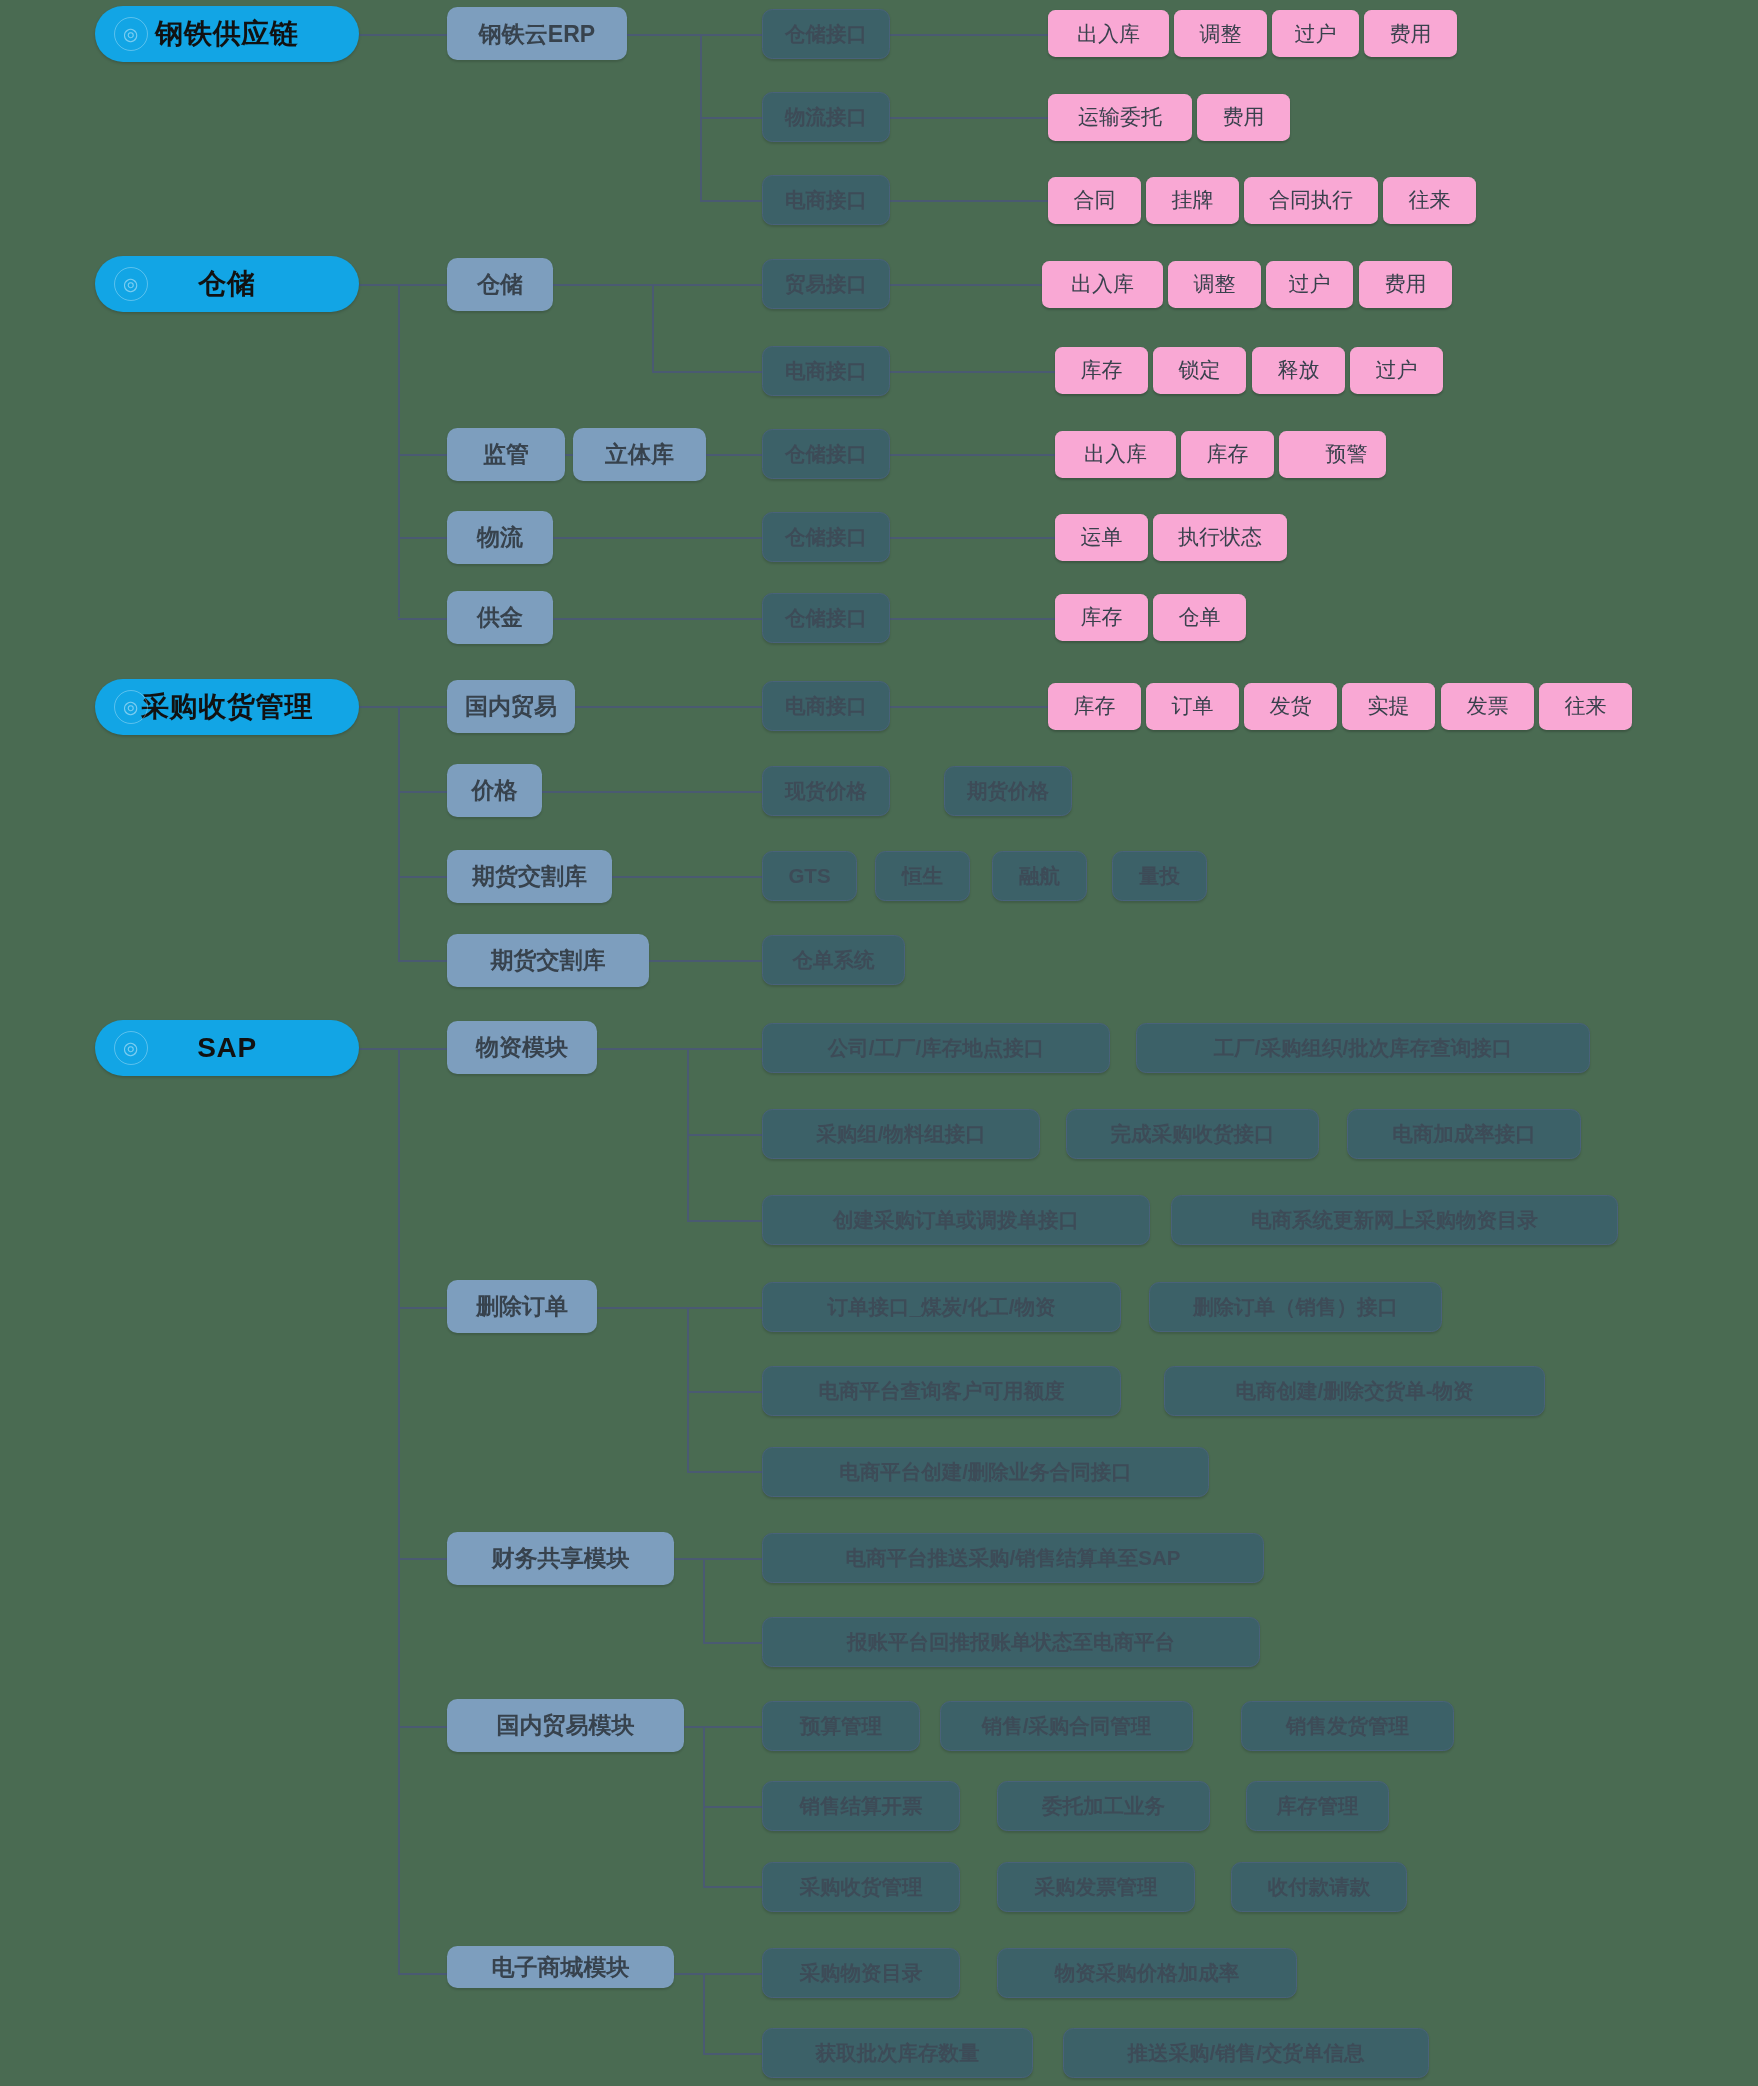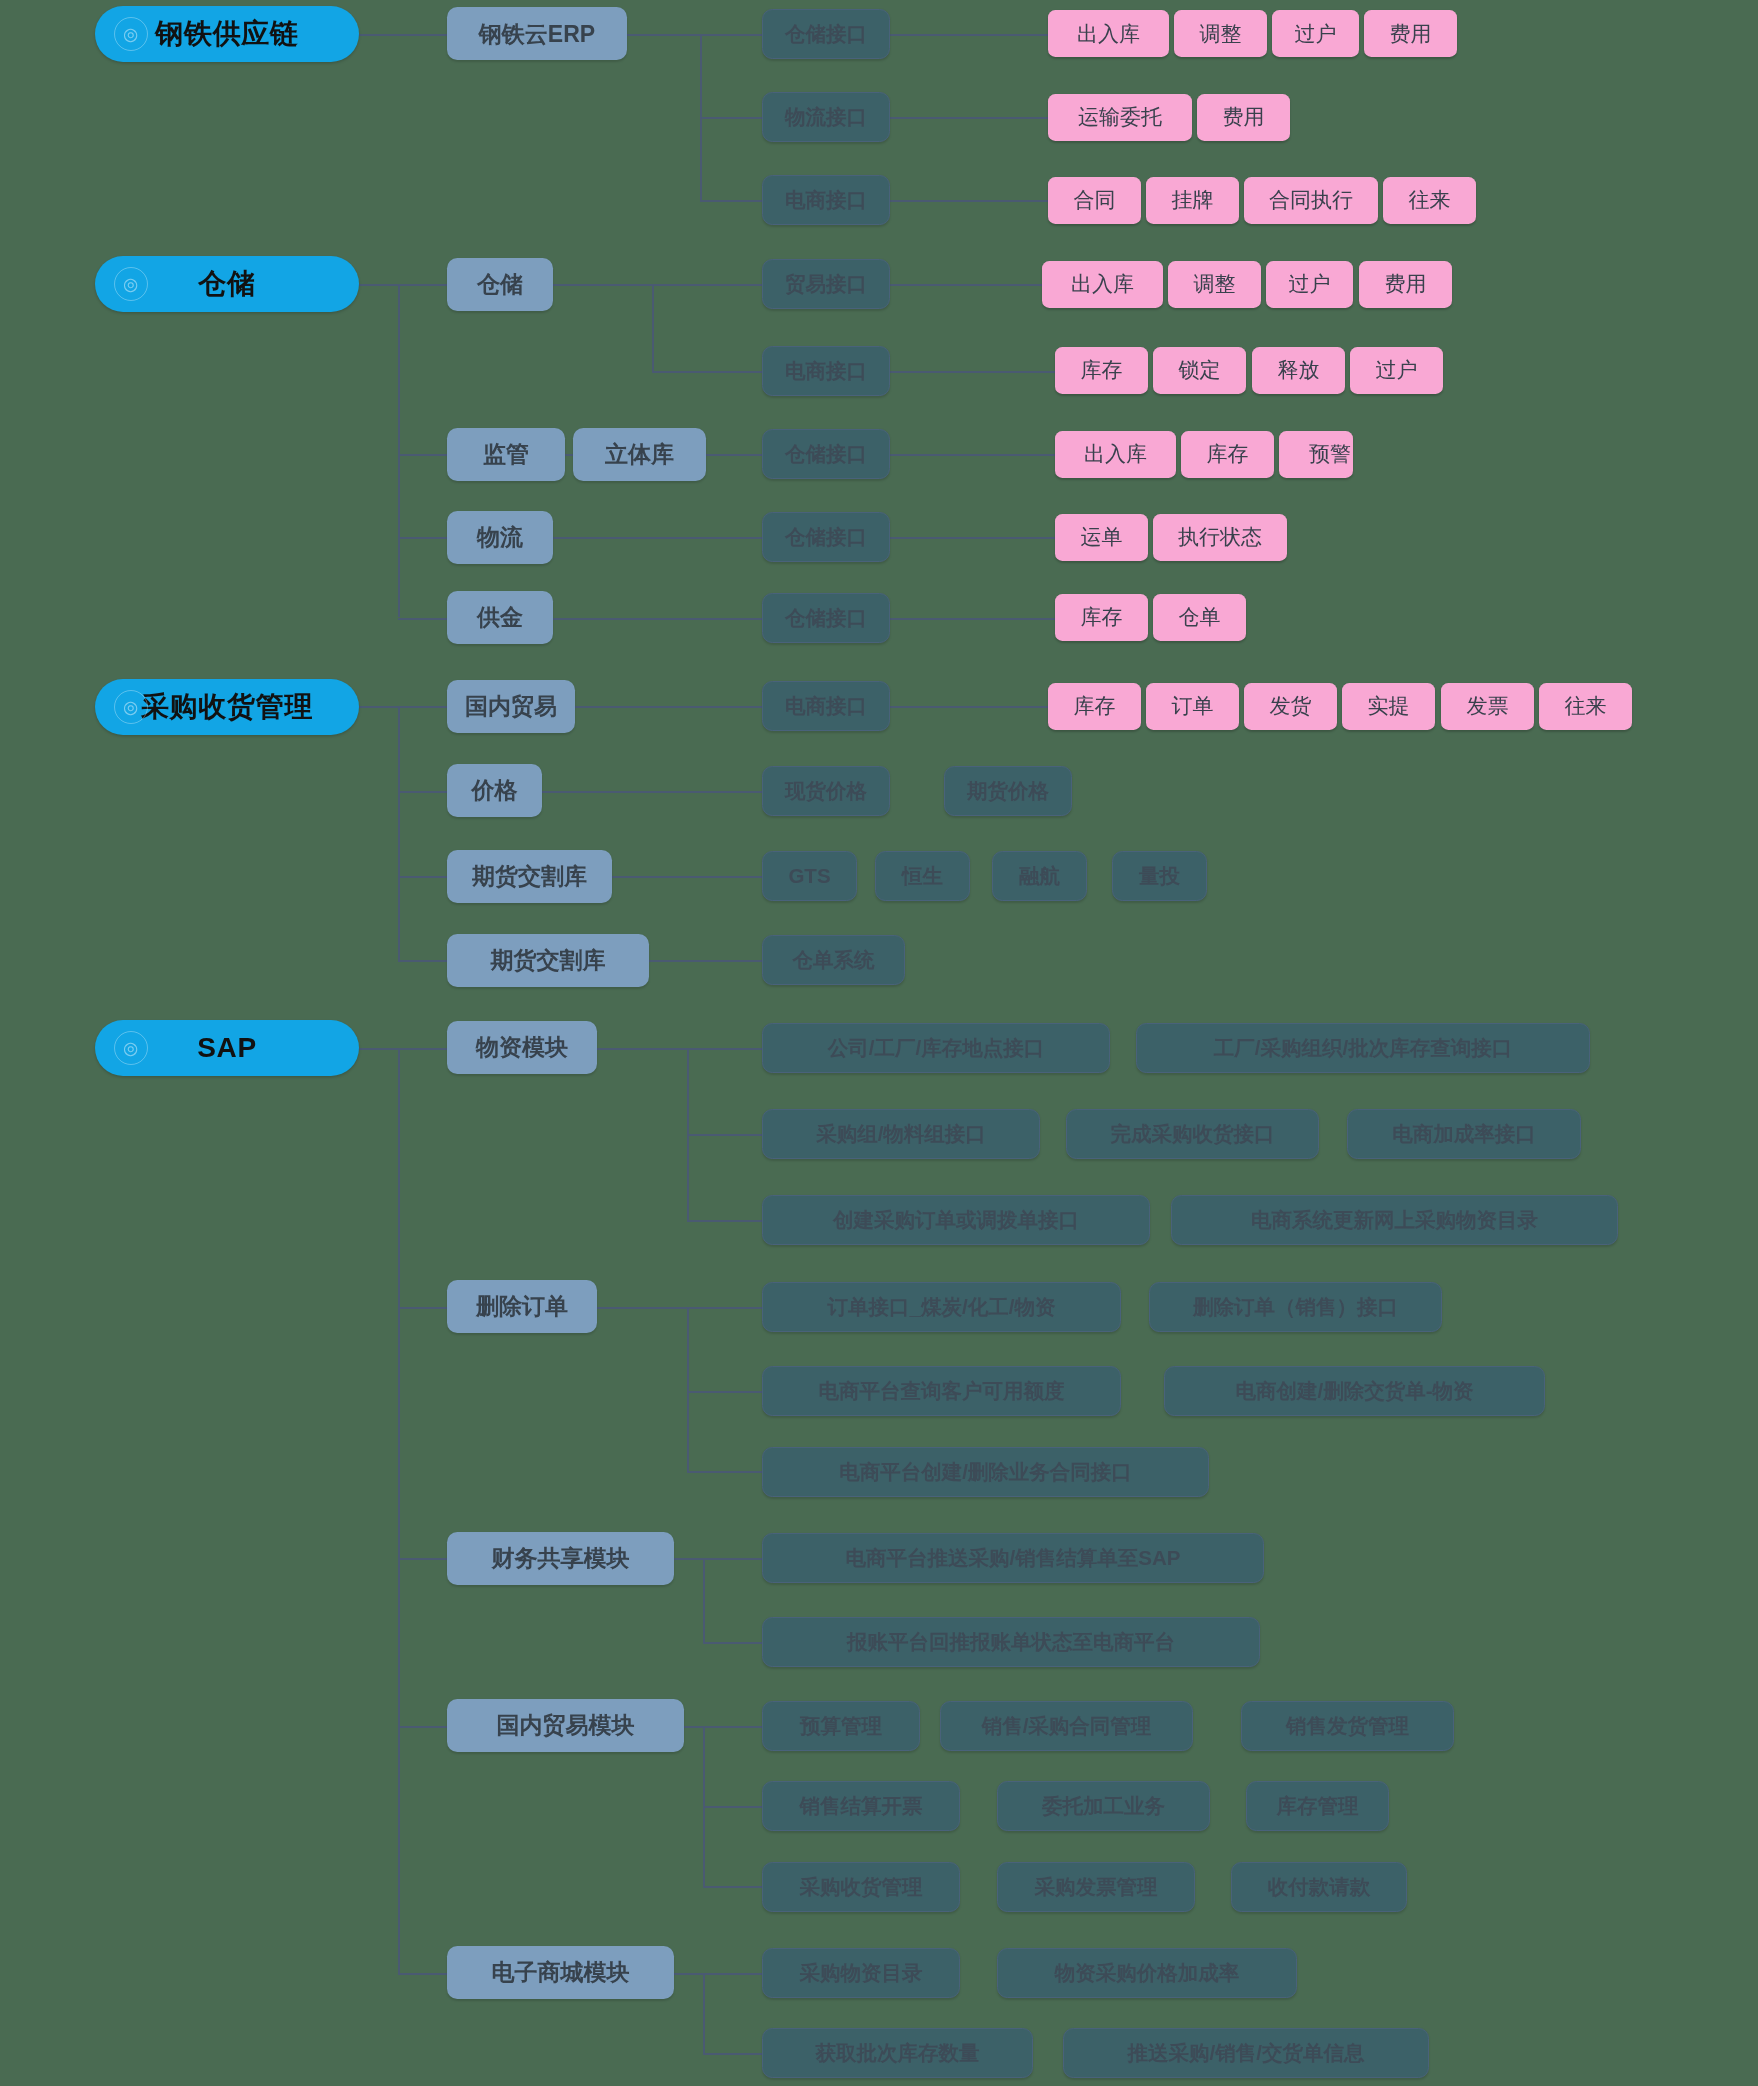--- a/index.html
+++ b/index.html
@@ -199,21 +199,21 @@
     </div>
   <div class="node n1" style="left:447px;top:1280px;width:150px;height:53px;">
       <span>删除订单</span>
     </div>
   <div class="node n1" style="left:447px;top:1532px;width:227px;height:53px;">
       <span>财务共享模块</span>
     </div>
   <div class="node n1" style="left:447px;top:1699px;width:237px;height:53px;">
       <span>国内贸易模块</span>
     </div>
-  <div class="node n1" style="left:447px;top:1946px;width:227px;height:53px;">
+  <div class="node n1" style="left:447px;top:1946px;width:227px;height:42px;">
       <span>电子商城模块</span>
     </div>
 
   <div class="node n2" style="left:762px;top:8.8px;width:128px;height:50px;">
       <span>仓储接口</span>
     </div>
   <div class="node n2" style="left:762px;top:92px;width:128px;height:50px;">
       <span>物流接口</span>
     </div>
   <div class="node n2" style="left:762px;top:175px;width:128px;height:50px;">
@@ -405,21 +405,21 @@
   <div class="node n3" style="left:1350px;top:347px;width:93px;height:47px;">
       <span>过户</span>
     </div>
 
   <div class="node n3" style="left:1055px;top:431px;width:121px;height:47px;">
       <span>出入库</span>
     </div>
   <div class="node n3" style="left:1181px;top:431px;width:93px;height:47px;">
       <span>库存</span>
     </div>
-  <div class="node n3" style="left:1279px;top:431px;width:74px;height:47px;padding-left:28px;">
+  <div class="node n3" style="left:1279px;top:431px;width:107px;height:47px;padding-left:28px;">
       <span>预警</span>
     </div>
 
   <div class="node n3" style="left:1055px;top:514px;width:93px;height:47px;">
       <span>运单</span>
     </div>
   <div class="node n3" style="left:1153px;top:514px;width:134px;height:47px;">
       <span>执行状态</span>
     </div>
 

